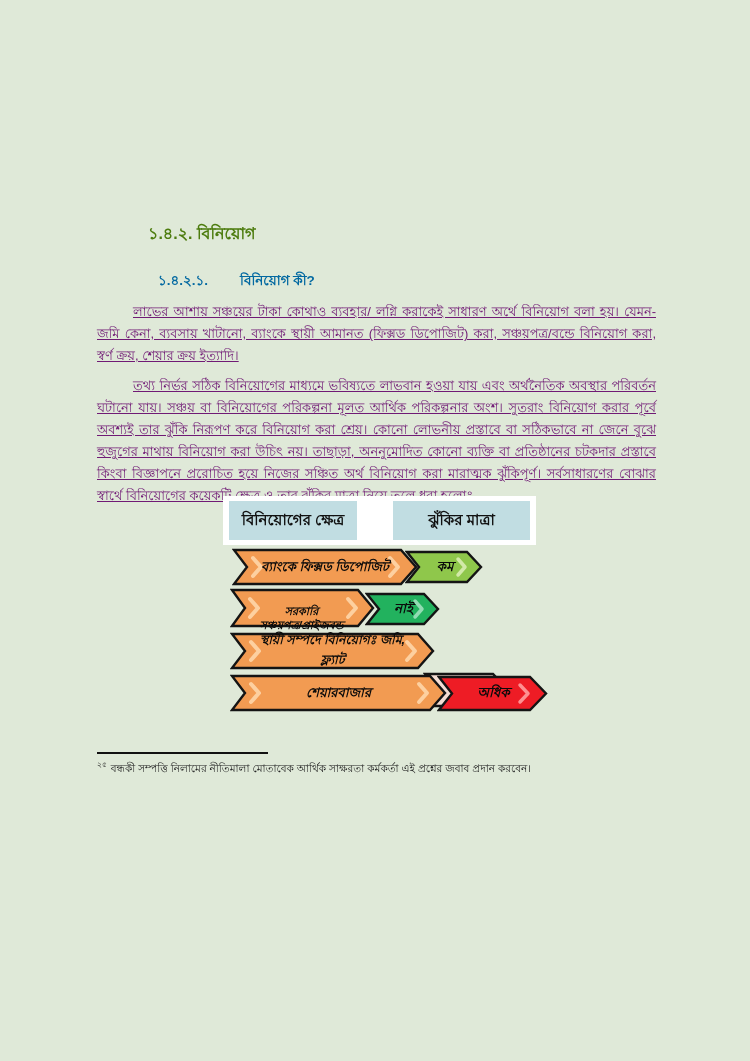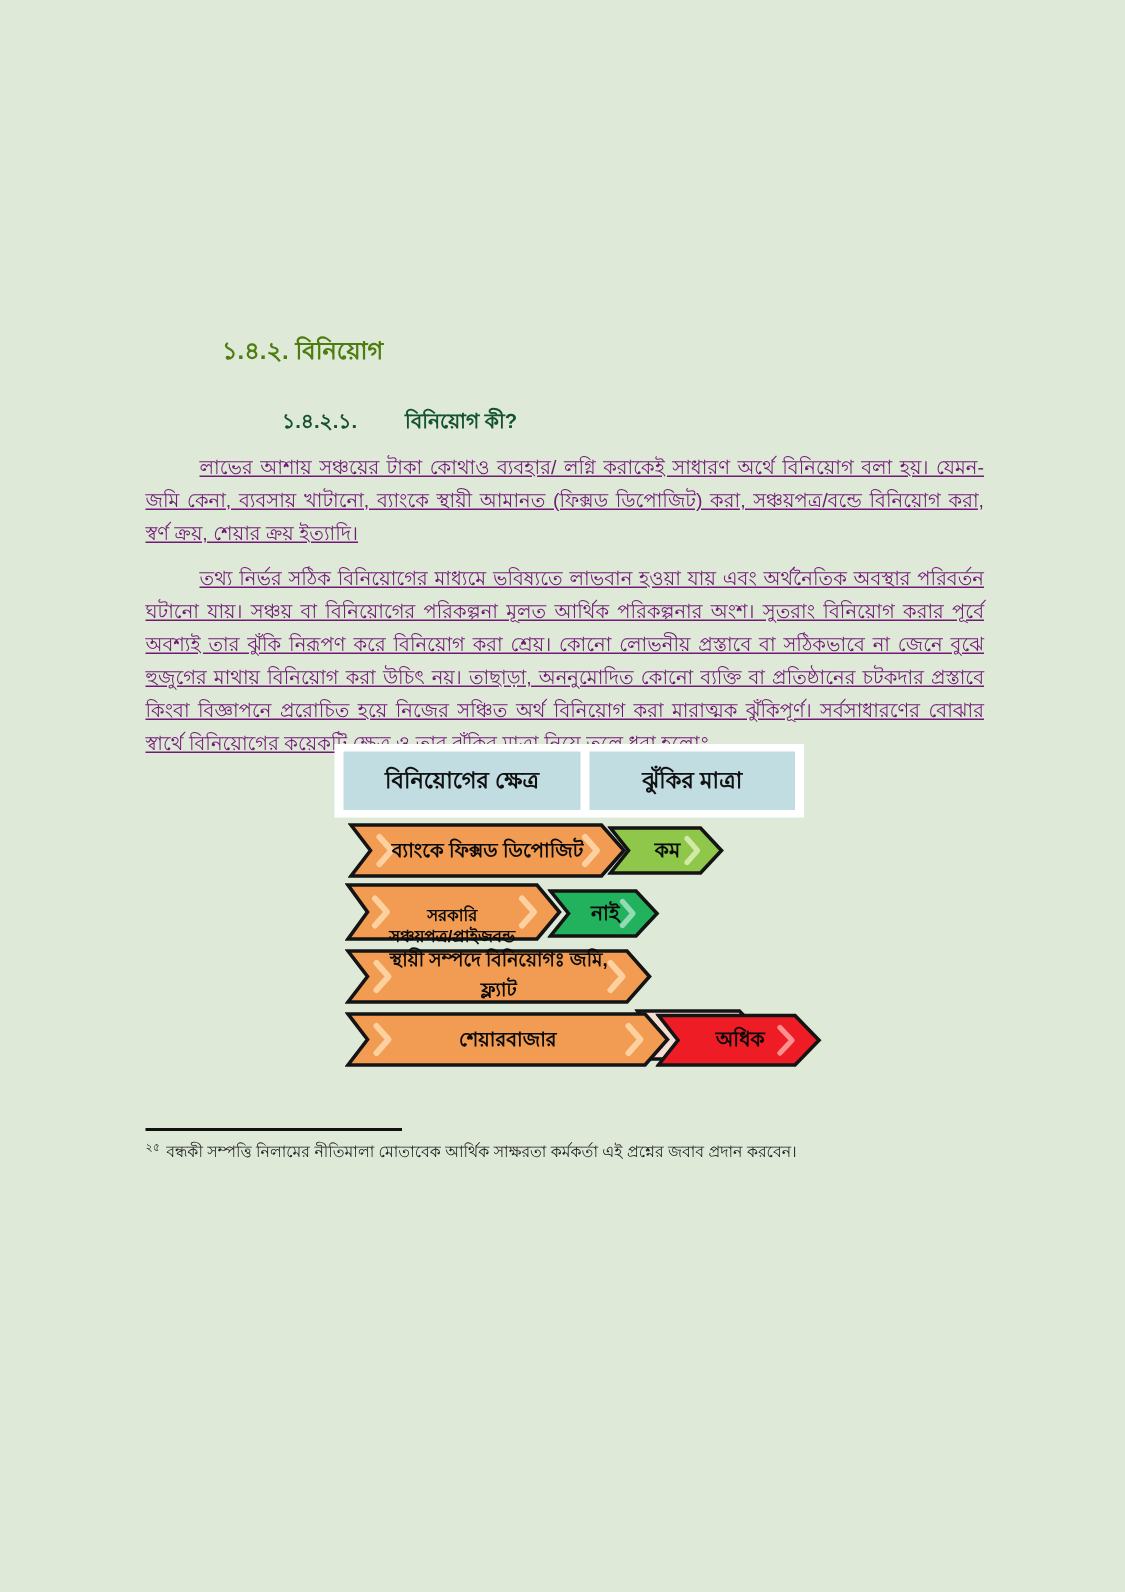--- a/index.html
+++ b/index.html
@@ -15,24 +15,24 @@
     color: #161616;
   }
   .section-heading {
     position: absolute;
     left: 148px; top: 221px;
     font-size: 16px; font-weight: bold;
     color: #4d7c0f;
   }
   .subsection {
     position: absolute;
-    left: 188px; top: 270px;
+    left: 158px; top: 270px;
     display: flex; gap: 32px;
     font-size: 13.5px; font-weight: bold;
-    color: #14532d;
+    color: #0369a1;
   }
   .para {
     position: absolute;
     left: 97px;
     width: 559px;
     font-size: 13px;
     line-height: 22px;
     text-align: justify;
     text-indent: 36px;
     color: #701a75;
@@ -47,25 +47,25 @@
     position: absolute; left: 0; top: 0;
     width: 313px; height: 49px;
     background: #ffffff;
   }
   .diagram-header .cell {
     position: absolute; top: 5px; height: 39px;
     background: #c1dde2;
     display: flex; align-items: center; justify-content: center;
     font-size: 15px; font-weight: bold; color: #111;
   }
-  .cell.c1 { left: 6px;  width: 158px; }
+  .cell.c1 { left: 6px;  width: 128px; }
   .cell.c2 { left: 170px; width: 137px; }
 
   .d-row { position: absolute; left: 0; }
-  .arrow-wrap { position: absolute; }
+  .arrow-wrap { position: absolute; font-style: italic; }
   .arrow-label {
     position: absolute;
     top: 0; bottom: 0; left: 20px; right: 20px;
     display: flex; align-items: center; justify-content: center;
     text-align: center;
     font-weight: bold; font-size: 13px; color: #0a0a0a;
     white-space: pre-line;
   }
   .arrow-label.small { font-size: 11px; line-height: 1.3; left: 16px; right: 18px; margin-top: 20px; }
   .risk-label { left: 14px; right: 12px; font-size: 13.5px; }

